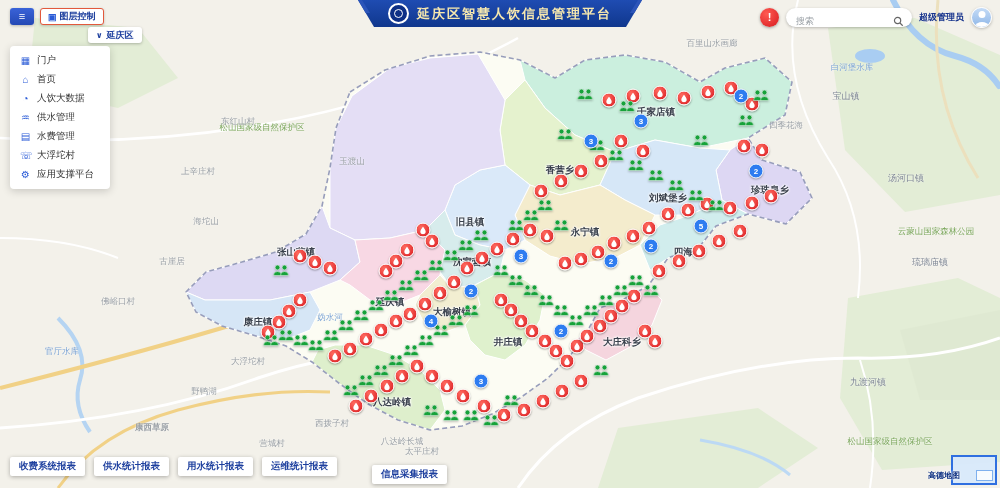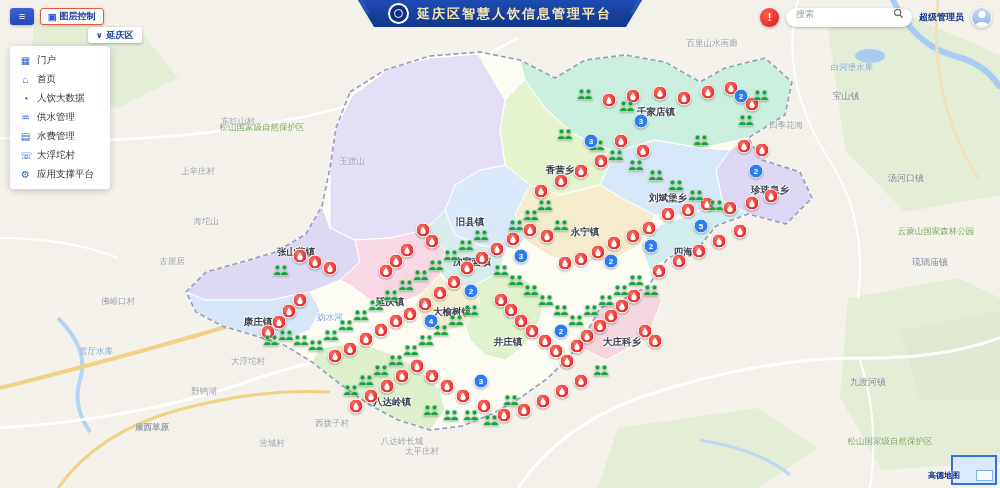--- a/index.html
+++ b/index.html
@@ -51,21 +51,21 @@
     box-shadow:0 2px 8px rgba(0,0,0,.18);padding:5px 0;}
   .menu-item{display:flex;align-items:center;gap:6px;padding:3px 10px;font-size:9.5px;color:#333;cursor:pointer;white-space:nowrap;}
   .mi{color:#2a5bd7;width:11px;text-align:center;font-size:10px;flex:0 0 auto;}
 
   
   .topright{position:absolute;right:8px;top:7px;z-index:30;display:flex;align-items:center;gap:7px;}
   .alarm-btn{width:19px;height:19px;border-radius:50%;border:none;cursor:pointer;
     background:radial-gradient(circle at 35% 30%,#ff5b52,#d7191f);color:#fff;font-weight:bold;font-size:11px;
     line-height:1;display:flex;align-items:center;justify-content:center;box-shadow:0 1px 3px rgba(0,0,0,.35);}
   .search-pill{width:110px;height:19px;background:#fff;border-radius:10px;box-shadow:0 1px 3px rgba(0,0,0,.25);
-    display:flex;align-items:flex-start;gap:4px;padding:0 8px;}
+    display:flex;align-items:flex-end;gap:4px;padding:0 8px;}
   .search-pill input{border:none;outline:none;background:transparent;width:100%;font-size:9px;color:#333;
     font-family:inherit;}
   .search-pill input::placeholder{color:#9aa0a6;}
   .sicon{width:11px;height:11px;flex:0 0 auto;}
   .username{font-size:9px;color:#15328c;font-weight:bold;white-space:nowrap;}
   .avatar{width:19px;height:19px;border-radius:50%;position:relative;overflow:hidden;cursor:pointer;
     background:linear-gradient(#c4dbf6,#8fb7e8);border:1px solid #fff;box-shadow:0 1px 3px rgba(0,0,0,.25);}
   .av-head{position:absolute;top:3px;left:50%;transform:translateX(-50%);width:7px;height:7px;border-radius:50%;background:#fff;}
   .av-body{position:absolute;bottom:-3px;left:50%;transform:translateX(-50%);width:13px;height:8px;border-radius:50% 50% 0 0;background:#fff;}
 
@@ -169,21 +169,21 @@
         <span class="town-label" style="left: 470px; top: 222px;">旧县镇</span>
         <span class="town-label" style="left: 296px; top: 252px;">张山营镇</span>
         <span class="town-label" style="left: 390px; top: 302px;">延庆镇</span>
         <span class="town-label" style="left: 472px; top: 262px;">沈家营镇</span>
         <span class="town-label" style="left: 452px; top: 312px;">大榆树镇</span>
         <span class="town-label" style="left: 508px; top: 342px;">井庄镇</span>
         <span class="town-label" style="left: 622px; top: 342px;">大庄科乡</span>
         <span class="town-label" style="left: 258px; top: 322px;">康庄镇</span>
         <span class="town-label" style="left: 392px; top: 402px;">八达岭镇</span>
         <span class="place-label water" style="left: 852px; top: 68px;">白河堡水库</span>
-        <span class="place-label water" style="left: 62px; top: 352px; margin-left: 34px;">官厅水库</span>
+        <span class="place-label water" style="left: 62px; top: 352px;">官厅水库</span>
         <span class="place-label water" style="left: 330px; top: 318px;">妫水河</span>
         <span class="place-label town-out" style="left: 906px; top: 178px;">汤河口镇</span>
         <span class="place-label town-out" style="left: 846px; top: 96px;">宝山镇</span>
         <span class="place-label town-out" style="left: 930px; top: 262px;">琉璃庙镇</span>
         <span class="place-label town-out" style="left: 868px; top: 382px;">九渡河镇</span>
         <span class="place-label park" style="left: 936px; top: 232px;">云蒙山国家森林公园</span>
         <span class="place-label park" style="left: 890px; top: 442px;">松山国家级自然保护区</span>
         <span class="place-label park" style="left: 262px; top: 128px;">松山国家级自然保护区</span>
         <span class="place-label place" style="left: 152px; top: 428px; font-weight: bold;">康西草原</span>
         <span class="place-label place" style="left: 204px; top: 392px;">野鸭湖</span>
@@ -1308,19 +1308,26 @@
         <line x1="7.6" y1="7.6" x2="10.6" y2="10.6" stroke="#666" stroke-width="1.3"></line>
       </svg>
     </div>
     <span class="username">超级管理员</span>
     <span class="avatar">
         <span class="av-head"></span>
         <span class="av-body"></span>
       </span>
   </div>
 
+  <div class="reports" id="reports-bar">
+      <button class="report-btn">收费系统报表</button>
+      <button class="report-btn">供水统计报表</button>
+      <button class="report-btn">用水统计报表</button>
+      <button class="report-btn">运维统计报表</button>
+      <button class="report-btn shift">信息采集报表</button>
+    </div>
 
   <div class="minimap">
     <span class="mini-view"></span>
   </div>
   <span class="map-attr">高德地图</span>
 
 </div>
 
 </body></html>

